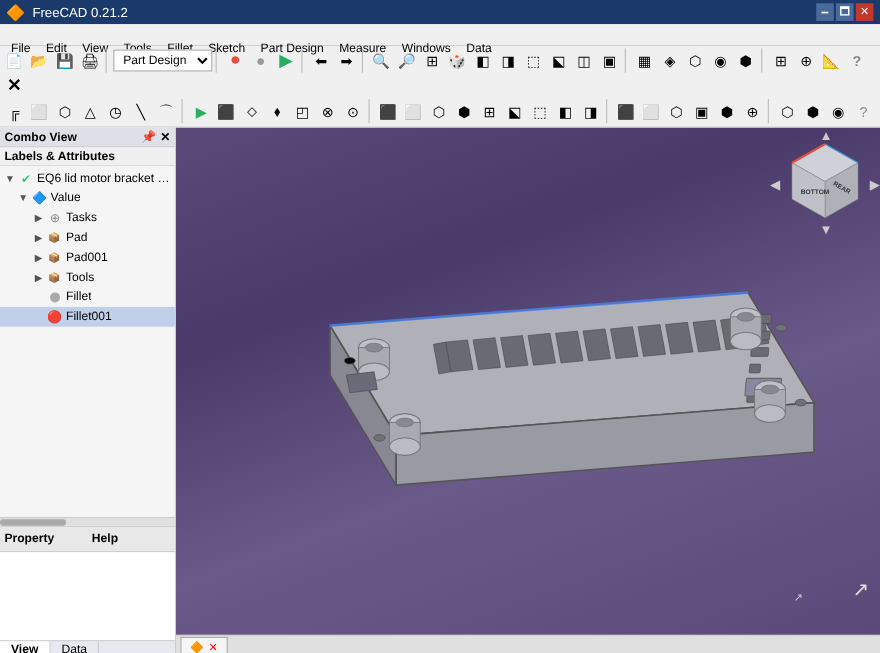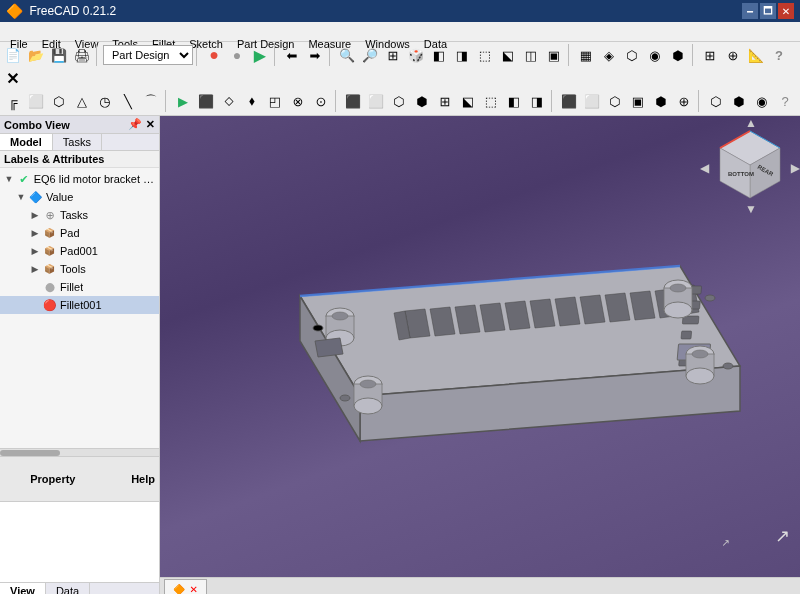--- a/index.html
+++ b/index.html
@@ -132,21 +132,21 @@
     #property-panel {
       border-top: 1px solid #ccc;
       font-size: 11px;
     }
     #property-header {
       display: flex;
       background: #e8e8e8;
       border-bottom: 1px solid #ccc;
       font-weight: bold;
     }
-    .prop-col { padding: 16px 4px; flex: 1; text-align: right; }
+    .prop-col { padding: 5px 4px; flex: 1; }
     #property-scroll {
       height: 80px;
       overflow-y: auto;
       background: white;
     }
     #sidebar-scrollbar {
       height: 8px;
       background: #e0e0e0;
       border-top: 1px solid #ccc;
       position: relative;
@@ -346,24 +346,20 @@
 
 <div id="main" style="height: 483px;">
 
   <div id="sidebar">
     <div id="combo-view-header">
       <span>Combo View</span>
       <div id="combo-view-header-icons">
         <span style="cursor:pointer;">📌</span>
         <span style="cursor:pointer;">✕</span>
       </div>
-    </div>
-    <div id="tabs">
-      <div class="tab active">Model</div>
-      <div class="tab">Tasks</div>
     </div>
     <div id="labels-section">Labels &amp; Attributes</div>
     <div id="tree" style="height: 297px;">
 
       <div class="tree-item" style="padding-left:2px;">
         <span class="tree-arrow">▼</span>
         <span class="tree-icon" style="color:#2ecc71;">✔</span>
         <span class="tree-label">EQ6 lid motor bracket ver</span>
       </div>
 

